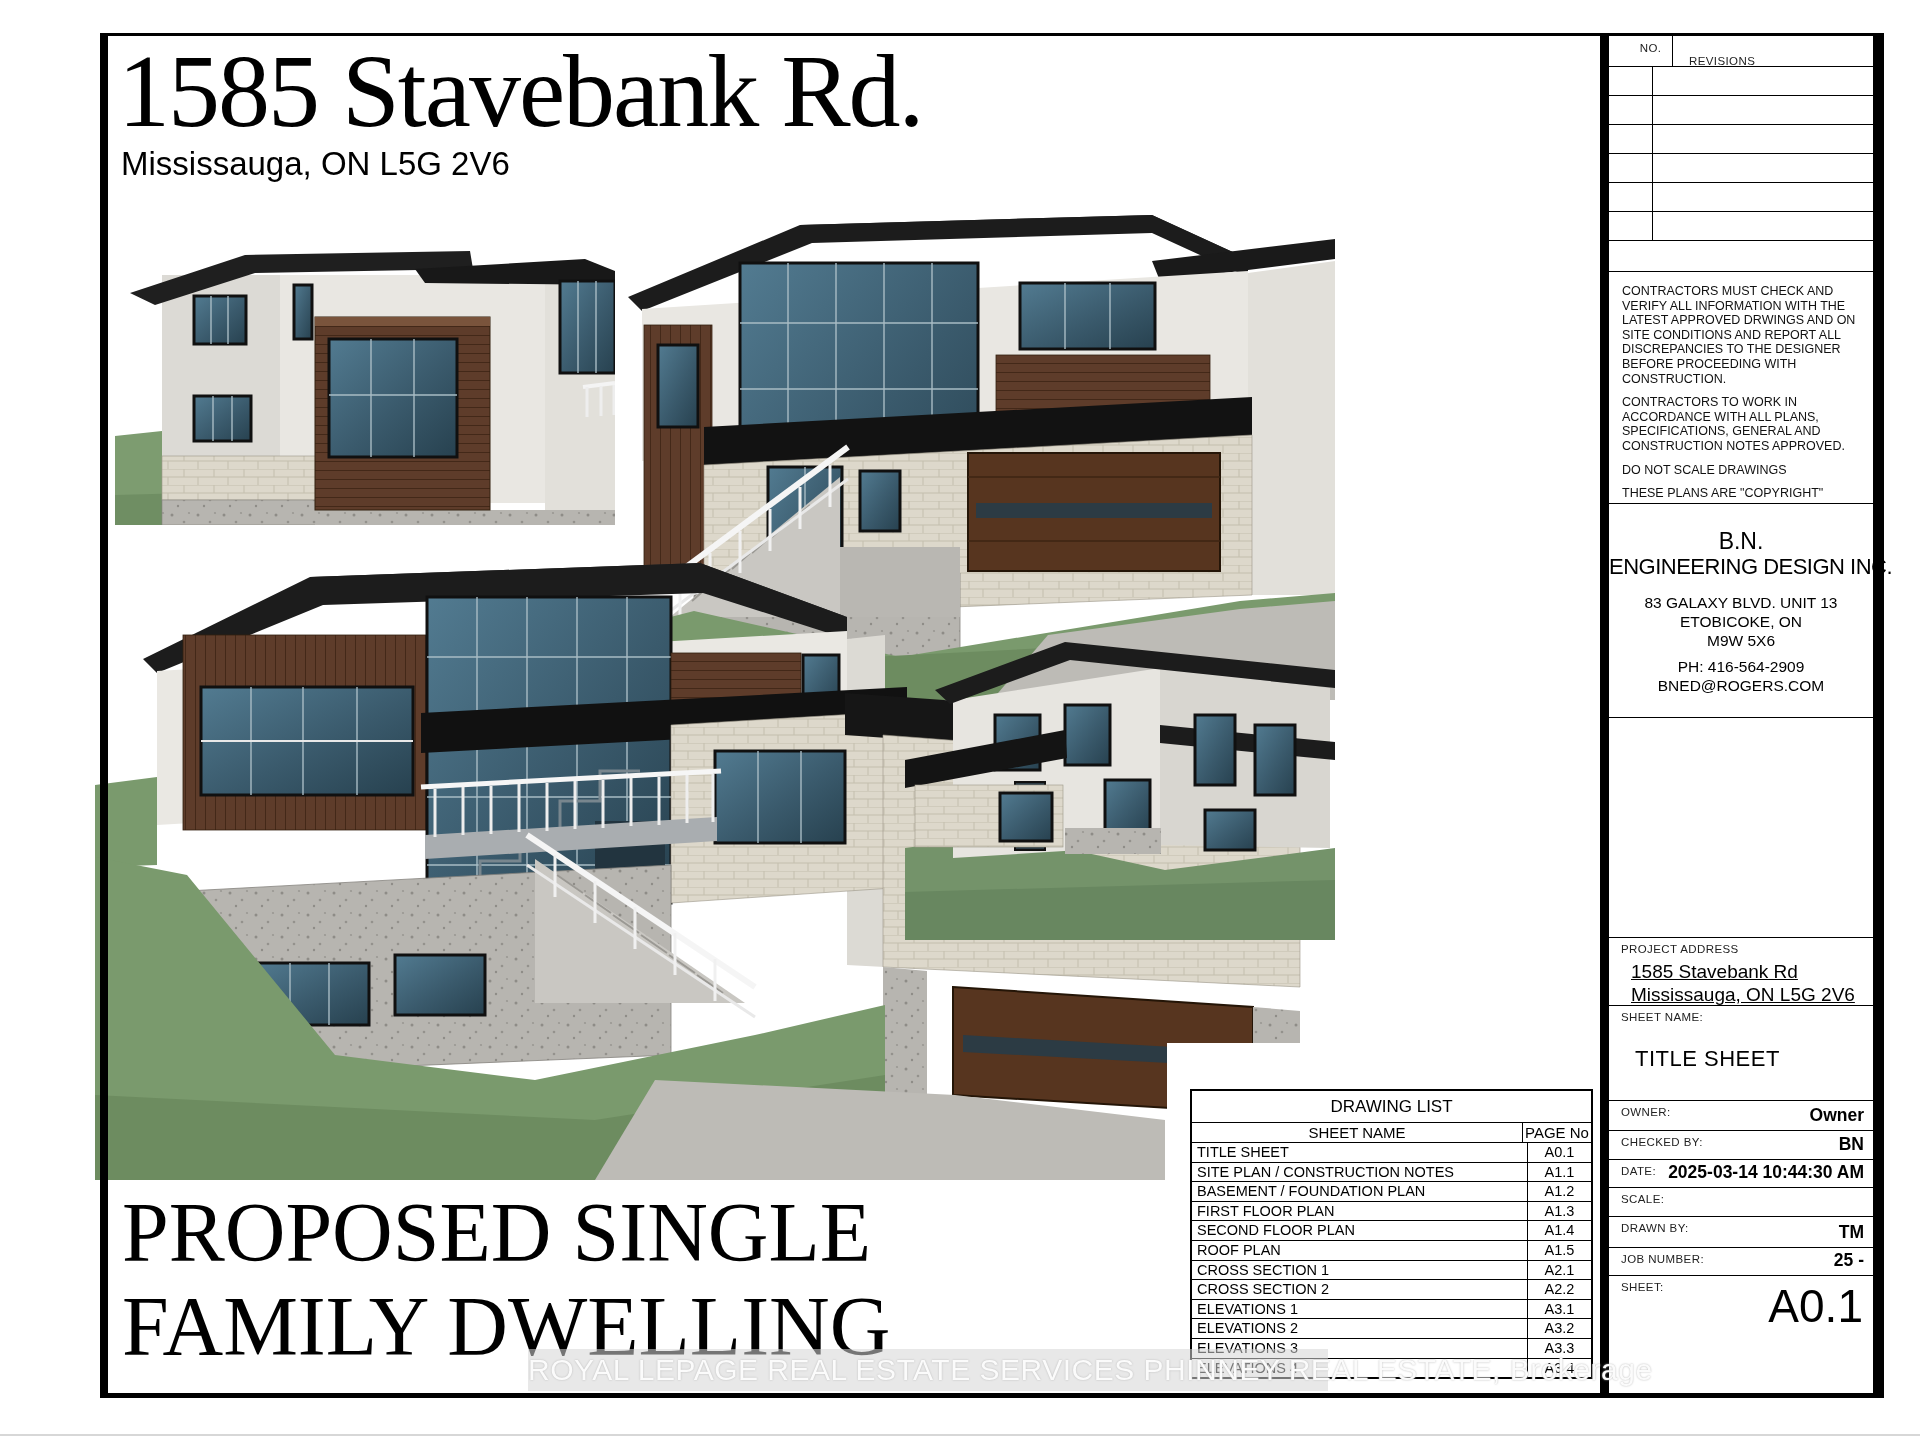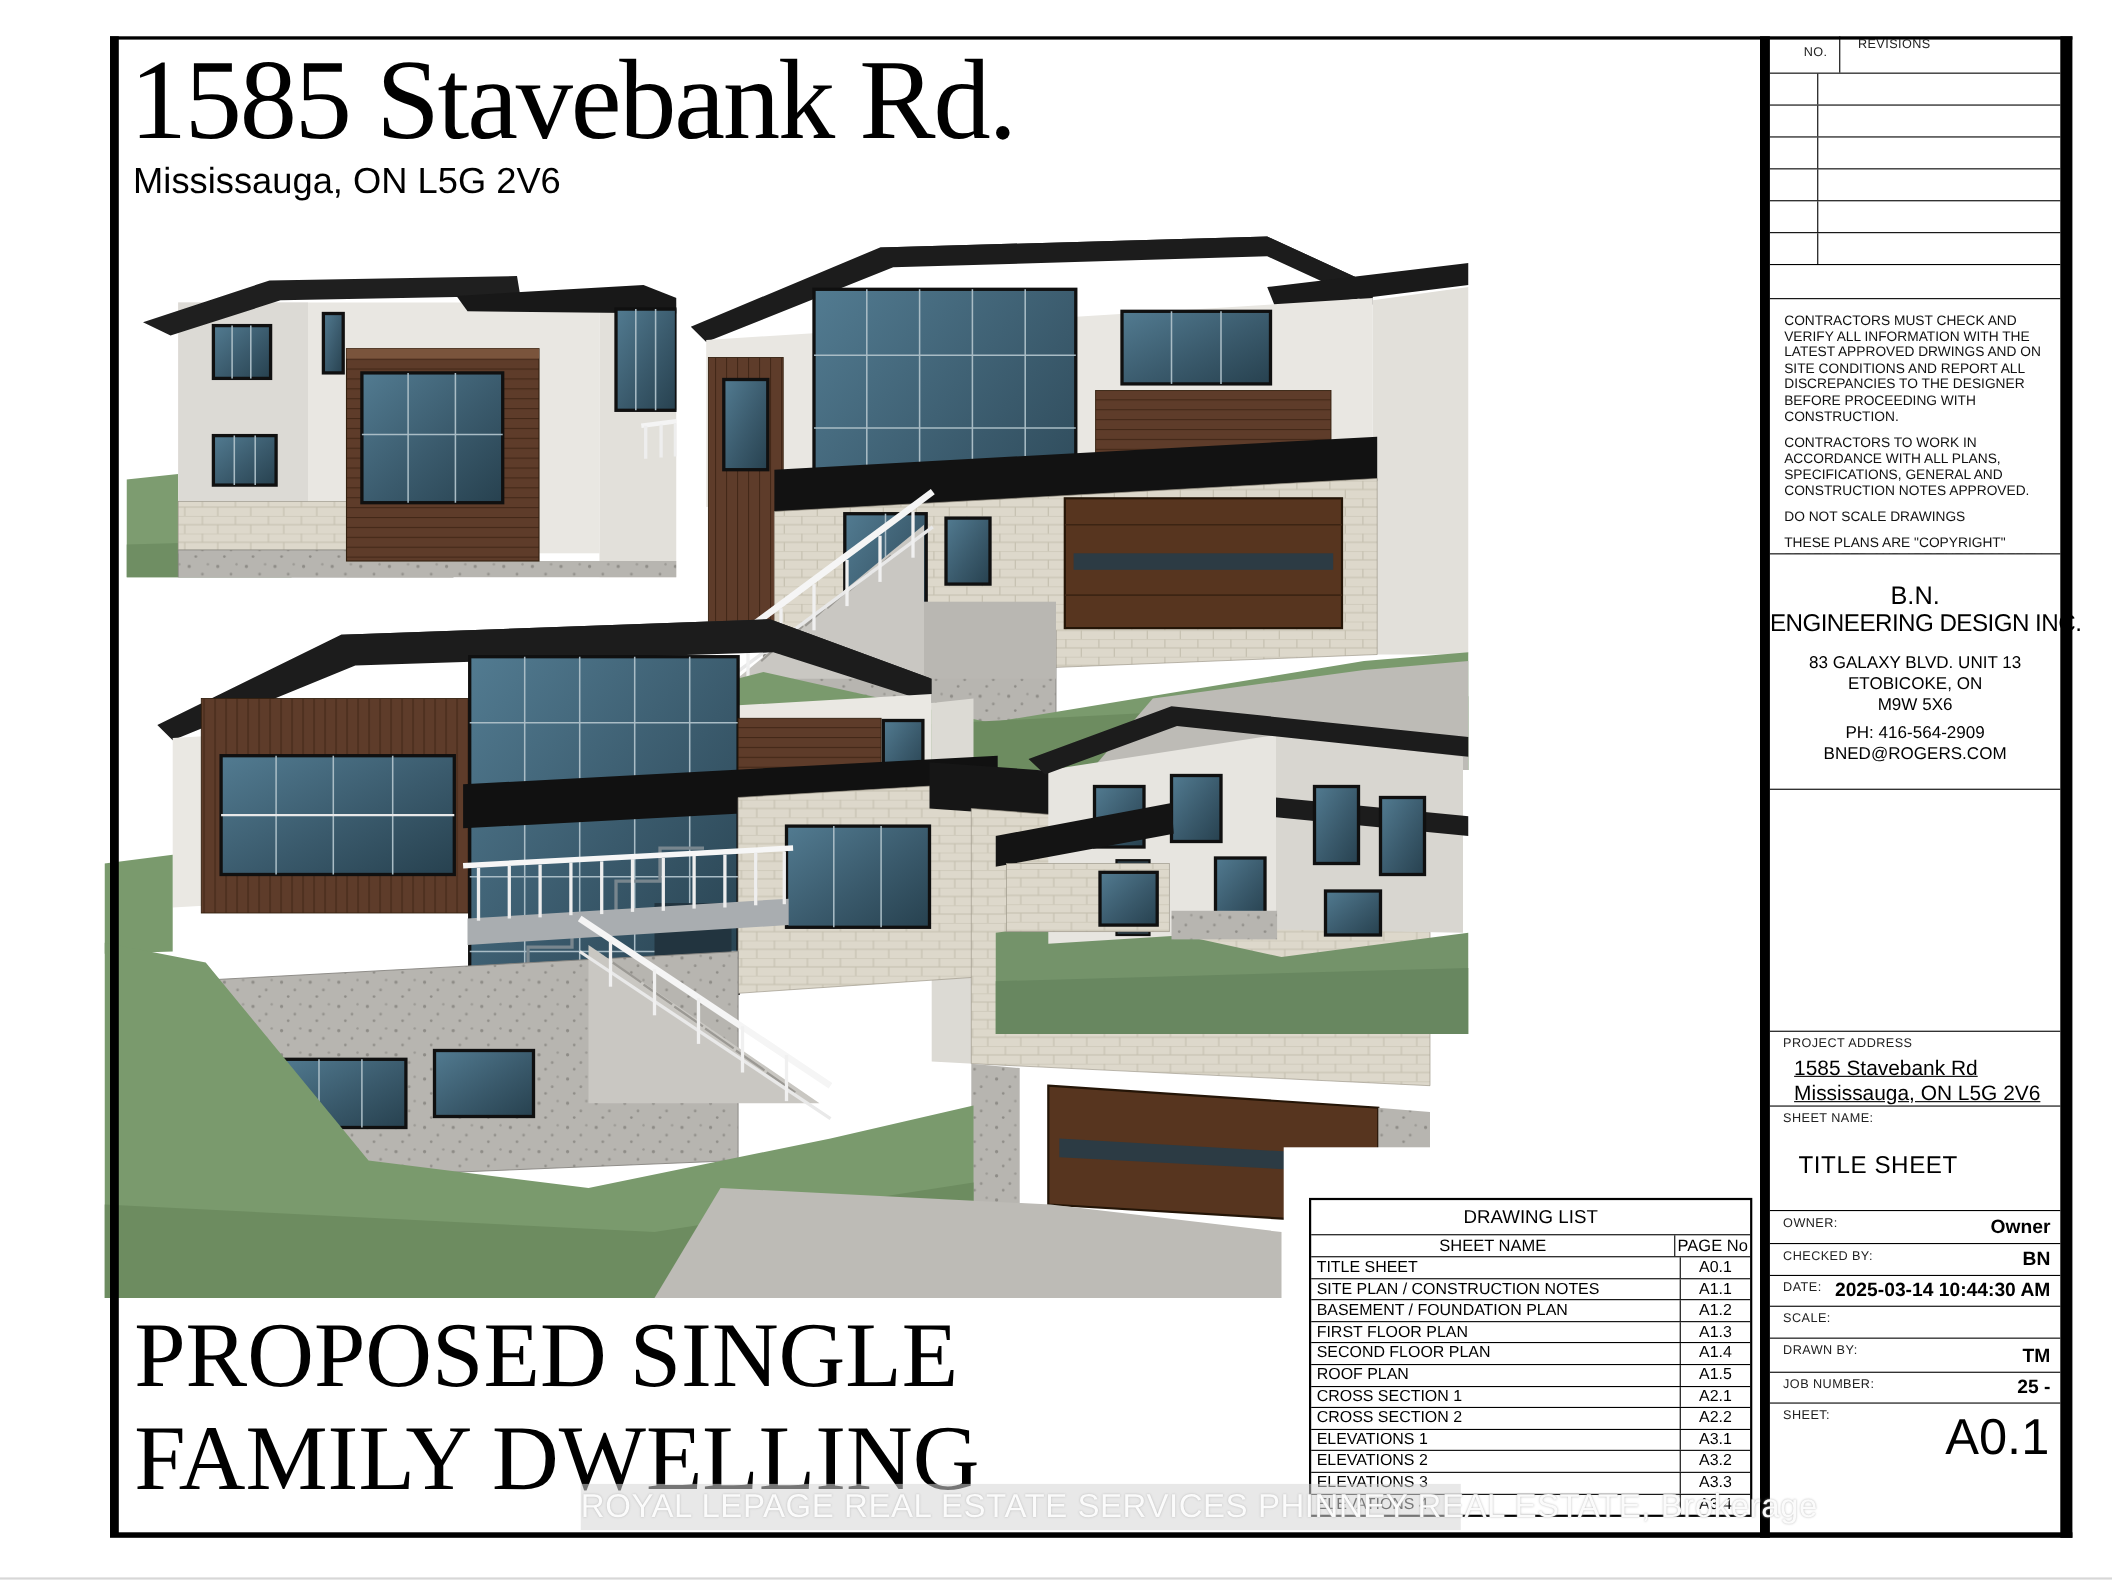--- a/index.html
+++ b/index.html
@@ -31,21 +31,21 @@
   .dl-row:last-child{border-bottom:none;}
   .dl-row .c1{flex:0 0 330px;border-right:1px solid #000;padding-left:5px;line-height:18.6px;white-space:nowrap;overflow:hidden;}
   .dl-row .c2{flex:1;text-align:center;line-height:18.6px;}
   
   .tb{left:1600px;top:33px;width:284px;height:1365px;border-left:9px solid #000;border-right:11px solid #000;box-sizing:border-box;background:#fff;z-index:5;}
   .tb section{position:relative;box-sizing:border-box;border-bottom:1px solid #000;}
   .sec-revisions{height:239px;}
   .rev-head{display:flex;height:34px;border-bottom:1px solid #000;box-sizing:border-box;}
   .rev-no{flex:0 0 44px;border-right:1px solid #000;box-sizing:border-box;text-align:center;}
   .rev-desc{flex:1;padding-left:16px;box-sizing:border-box;}
-  .rev-head .rev-no,.rev-head .rev-desc{font-size:11.5px;letter-spacing:.4px;color:#222;padding-top:2px;}
+  .rev-head .rev-no,.rev-head .rev-desc{font-size:11.5px;letter-spacing:.4px;color:#222;padding-top:22px;}
   .rev-head .rev-no{padding-top:9px;margin-left:20px;}
   .rev-row{display:flex;height:29px;border-bottom:1px solid #000;box-sizing:border-box;}
   .rev-spacer{height:33px;}
   .sec-notes{height:232px;padding:12px 10px 0 13px;font-size:12.5px;line-height:14.6px;color:#111;overflow:hidden;}
   .sec-notes p{margin:0 0 9px 0;}
   .sec-firm{height:214px;text-align:center;padding-top:24px;}
   .firm-n1{font-size:23px;line-height:26px;}
   .firm-n2{font-size:22px;line-height:26px;letter-spacing:-.5px;white-space:nowrap;}
   .firm-a{font-size:15.5px;line-height:19px;margin-top:13px;}
   .firm-p{font-size:15.5px;line-height:19px;margin-top:7px;}

